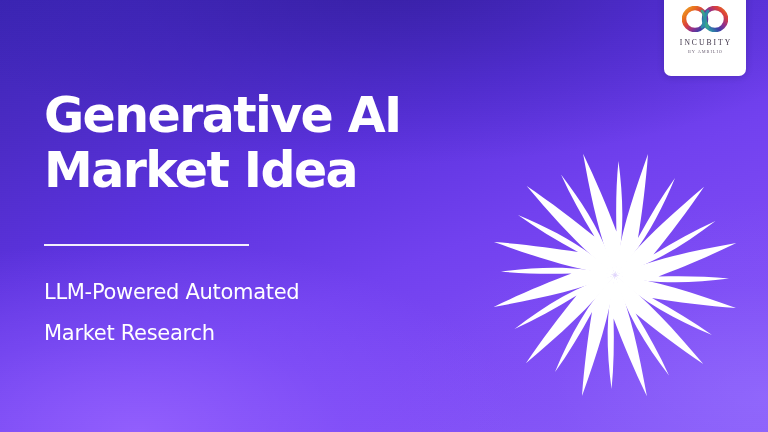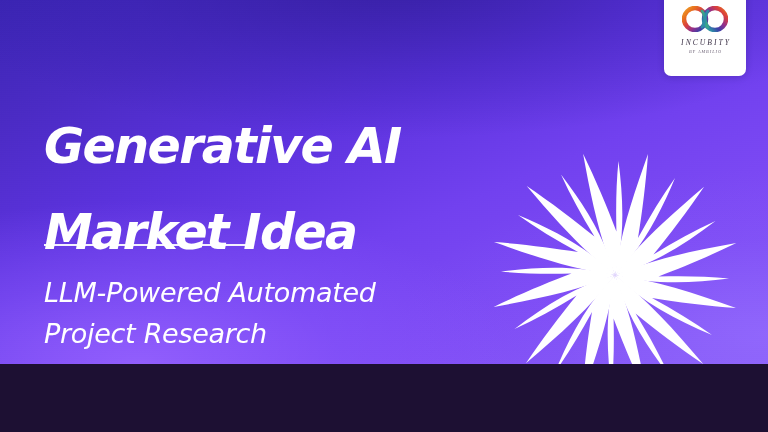--- a/index.html
+++ b/index.html
@@ -3,25 +3,24 @@
 <meta charset="utf-8">
 <style>
   html, body {
     margin: 0;
     padding: 0;
     background: #1d1033;
   }
   #slide {
     position: relative;
     width: 768px;
-    height: 364px;
+    height: 432px;
     overflow: hidden;
     font-family: "Liberation Sans", sans-serif;
     background: #0c4a6e;
-    font-style: italic;
   }
 
   
   .bg-base {
     position: absolute;
     inset: 0;
     background: linear-gradient(157deg,
        #3a24b3 0%,
        #4a2ac4 18%,
        #5c32de 38%,
@@ -124,41 +123,40 @@
     width: 420px;
   }
   .headline-line {
     font-family: "DejaVu Sans", sans-serif;
     font-weight: 700;
     font-size: 49px;
     line-height: 55px;
     letter-spacing: -1.6px;
     color: #ffffff;
     white-space: nowrap;
-    margin-top: 31px;
   }
   .divider {
     position: absolute;
     left: 44px;
     top: 244px;
     width: 205px;
     height: 2px;
     background: #ffffff;
     opacity: .92;
   }
   .subhead {
     position: absolute;
     left: 44px;
     top: 272px;
     width: 430px;
   }
   .subhead-line {
     font-family: "DejaVu Sans", sans-serif;
     font-weight: 400;
-    font-size: 27px;
+    font-size: 21px;
     line-height: 41px;
     letter-spacing: -0.3px;
     color: #ffffff;
     white-space: nowrap;
   }
 </style>
 </head>
 <body>
 
 <div id="slide">
@@ -227,16 +225,16 @@
 
   <div class="headline">
     <div class="headline-line">Generative AI</div>
     <div class="headline-line">Market Idea</div>
   </div>
 
   <div class="divider"></div>
 
   <div class="subhead">
     <div class="subhead-line">LLM-Powered Automated</div>
-    <div class="subhead-line">Project Research</div>
+    <div class="subhead-line">Market Research</div>
   </div>
 
 </div>
 
 </body></html>

